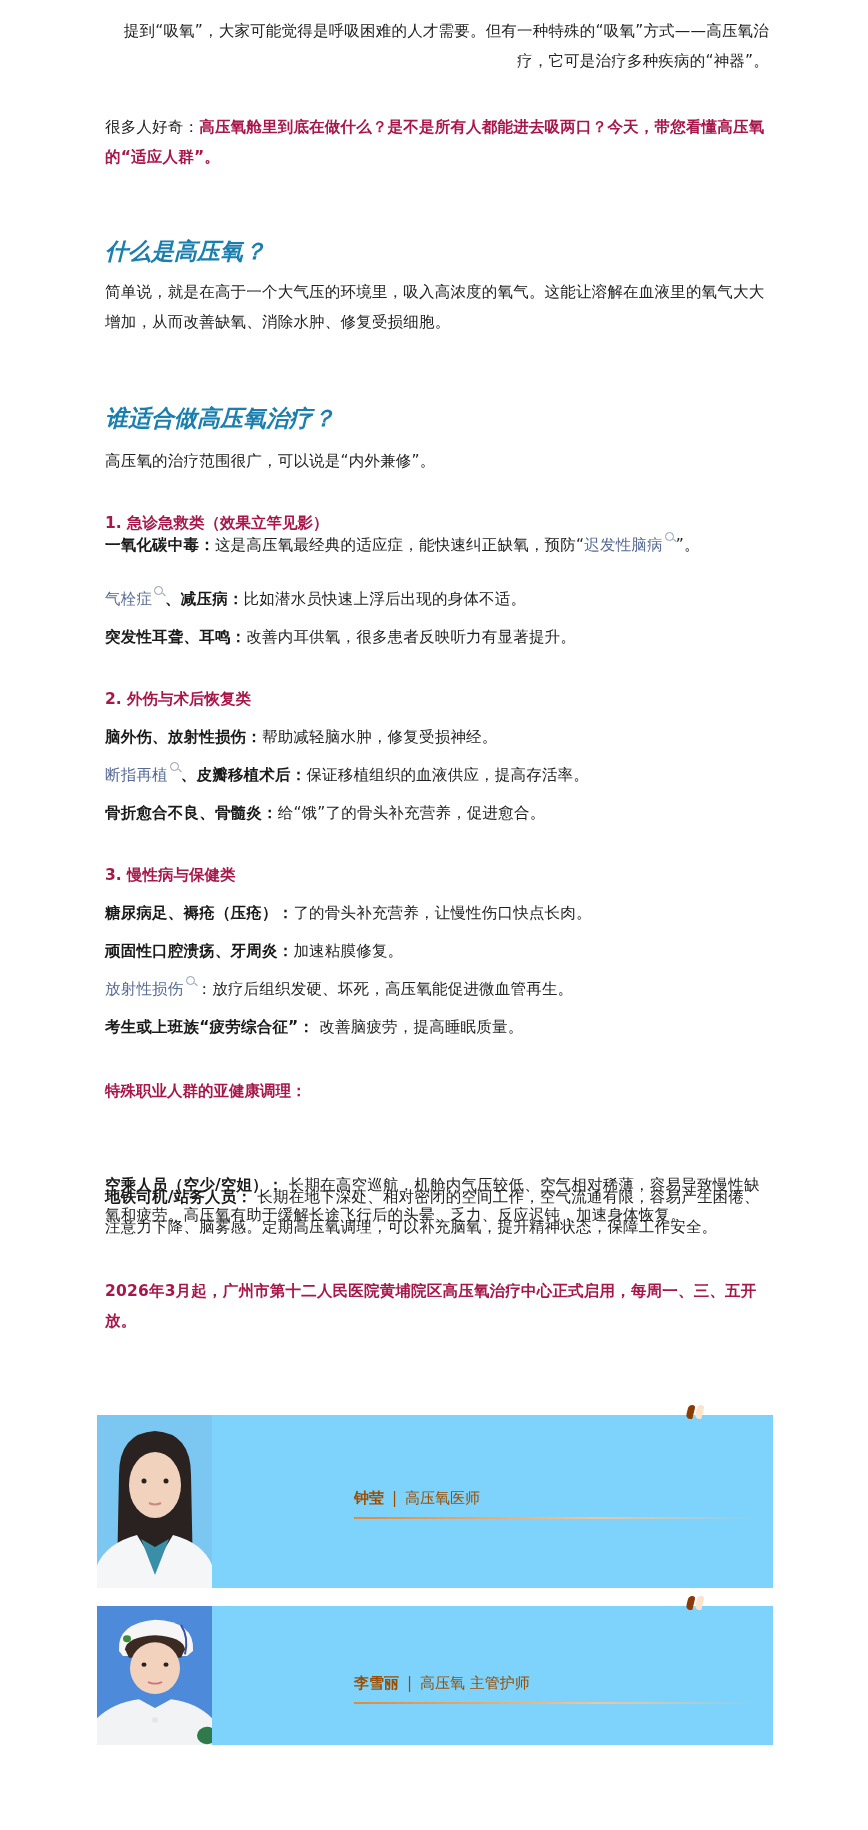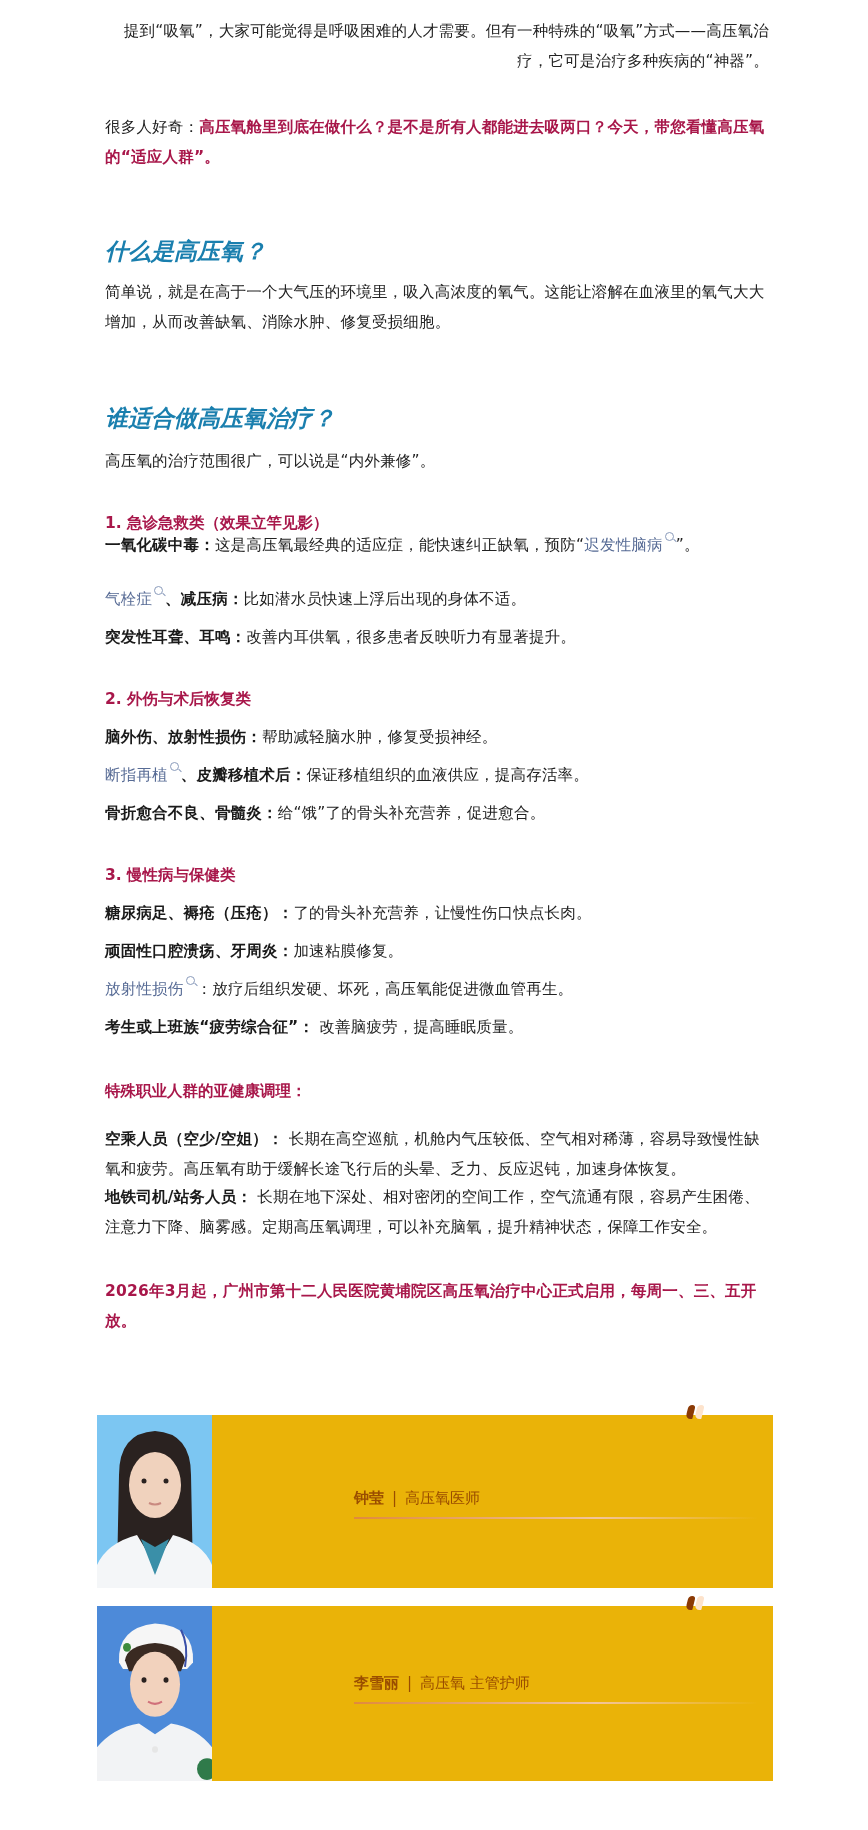--- a/index.html
+++ b/index.html
@@ -27,21 +27,21 @@
     .search-icon {
       display: inline-block; width: 7px; height: 7px; border: 1px solid #8a9bbb;
       border-radius: 50%; position: relative; top: -9px; margin-left: 2px; margin-right: 2px;
     }
     .search-icon::after {
       content: ""; position: absolute; width: 4px; height: 1px; background: #8a9bbb;
       right: -4px; bottom: -1px; transform: rotate(45deg);
     }
 
     .card {
-      position: absolute; left: 97px; width: 676px; background: #eab308;
+      position: absolute; left: 97px; width: 676px; background: #7dd3fc;
     }
     .photo {
       position: absolute; left: 0; top: 0; width: 115px; height: 100%; overflow: hidden;
     }
     .photo svg { width: 100%; height: 100%; display: block; }
     .quote {
       position: absolute; top: -10px; left: 590px; font-size: 0;
     }
     .quote span {
       display: inline-block; width: 7px; height: 14px; margin-right: 2px;
@@ -85,21 +85,21 @@
   <p class="p" style="top:760px;"><span class="link">断指再植</span><span class="search-icon"></span><span class="b">、皮瓣移植术后：</span><span>保证移植组织的血液供应，提高存活率。</span></p>
   <p class="p" style="top:798px;"><span class="b">骨折愈合不良、骨髓炎：</span><span>给“饿”了的骨头补充营养，促进愈合。</span></p>
 
   <h3 class="h-red" style="top:860px;">3. 慢性病与保健类</h3>
   <p class="p" style="top:898px;"><span class="b">糖尿病足、褥疮（压疮）：</span><span>了的骨头补充营养，让慢性伤口快点长肉。</span></p>
   <p class="p" style="top:936px;"><span class="b">顽固性口腔溃疡、牙周炎：</span><span>加速粘膜修复。</span></p>
   <p class="p" style="top:974px;"><span class="link">放射性损伤</span><span class="search-icon"></span><span>：放疗后组织发硬、坏死，高压氧能促进微血管再生。</span></p>
   <p class="p" style="top:1012px;"><span class="b">考生或上班族“疲劳综合征”：</span><span> 改善脑疲劳，提高睡眠质量。</span></p>
 
   <h3 class="h-red" style="top:1076px;">特殊职业人群的亚健康调理：</h3>
-  <p class="p" style="top:1124px;"><span class="b">空乘人员（空少/空姐）：</span><span> 长期在高空巡航，机舱内气压较低、空气相对稀薄，容易导致慢性缺氧和疲劳。高压氧有助于缓解长途飞行后的头晕、乏力、反应迟钝，加速身体恢复。</span></p>
+  <p class="p" style="top:1170px;"><span class="b">空乘人员（空少/空姐）：</span><span> 长期在高空巡航，机舱内气压较低、空气相对稀薄，容易导致慢性缺氧和疲劳。高压氧有助于缓解长途飞行后的头晕、乏力、反应迟钝，加速身体恢复。</span></p>
   <p class="p" style="top:1182px;"><span class="b">地铁司机/站务人员：</span><span> 长期在地下深处、相对密闭的空间工作，空气流通有限，容易产生困倦、注意力下降、脑雾感。定期高压氧调理，可以补充脑氧，提升精神状态，保障工作安全。</span></p>
 
   <p class="p accent" style="top:1276px;">2026年3月起，广州市第十二人民医院黄埔院区高压氧治疗中心正式启用，每周一、三、五开放。</p>
 </div>
 
 <div class="card" style="top:1415px; height:173px;">
   <div class="photo">
     <svg viewBox="0 0 115 173" preserveAspectRatio="none">
       <rect width="115" height="173" fill="#7cc6f2"></rect>
       <path d="M22 60 Q22 18 58 16 Q94 18 94 60 L96 160 L82 173 L34 173 L20 160 Z" fill="#2a2220"></path>
@@ -113,21 +113,21 @@
   </div>
   <div class="quote"><span class="q1"></span><span class="q2"></span></div>
   <div class="card-info" style="top:73px;">
     <div>
       <span class="card-name">钟莹</span><span class="card-sep">|</span><span class="card-role">高压氧医师</span>
     </div>
     <div class="card-line"></div>
   </div>
 </div>
 
-<div class="card" style="top:1606px; height:175px;">
+<div class="card" style="top:1606px; height:139px;">
   <div class="photo">
     <svg viewBox="0 0 115 161" preserveAspectRatio="none">
       <rect width="115" height="161" fill="#4d8ad9"></rect>
       <path d="M22 52 Q20 20 58 16 Q98 18 96 52 L90 58 L26 58 Z" fill="#f6f6f6"></path>
       <path d="M84 22 Q92 36 88 56" stroke="#3a4fa8" stroke-width="2" fill="none"></path>
       <circle cx="30" cy="38" r="4" fill="#3d8a3d"></circle>
       <path d="M28 50 Q30 36 58 34 Q86 36 88 50 L84 60 L32 60 Z" fill="#3a2a22"></path>
       <ellipse cx="58" cy="72" rx="25" ry="30" fill="#f2d2bd"></ellipse>
       <path d="M0 130 Q16 112 42 108 L58 118 L74 108 Q100 112 115 130 L115 161 L0 161 Z" fill="#f2f3f5"></path>
       <circle cx="47" cy="68" r="2.5" fill="#2a2220"></circle>

